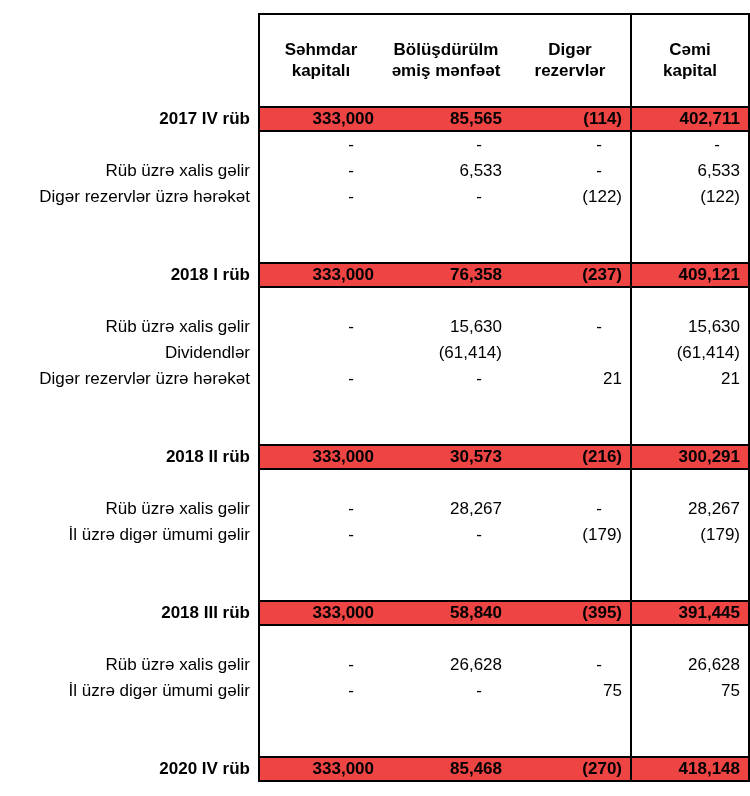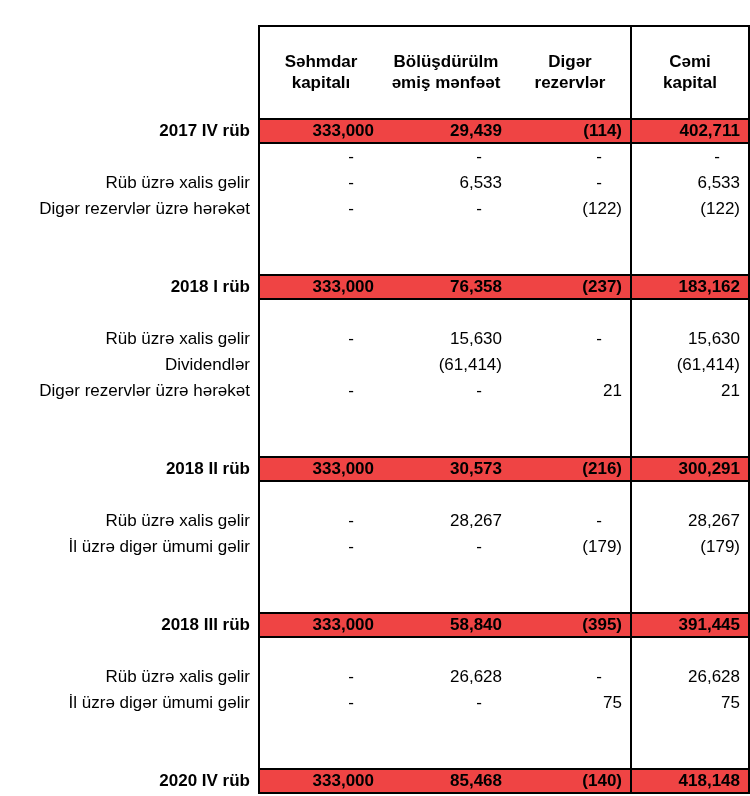--- a/index.html
+++ b/index.html
@@ -4,21 +4,21 @@
 <style>
   * { box-sizing: border-box; margin: 0; padding: 0; }
   html, body {
     width: 750px;
     height: 796px;
     background: #ffffff;
     color: #000000;
     font-family: "Liberation Sans", sans-serif;
     overflow: hidden;
   }
-  .sheet { width: 750px; padding-top: 25px; }
+  .sheet { width: 750px; padding-top: 13px; }
   .grid {
     display: grid;
     grid-template-columns: 258px 124px 128px 120px 120px;
   }
   .cell { font-size: 17px; color: #000; }
   .corner { height: 93px; }
   .head {
     height: 93px;
     display: flex;
     align-items: center;
@@ -64,21 +64,21 @@
 <div class="sheet">
   <div class="grid" id="grid">
     <div class="cell corner"></div>
     <div class="cell head bl">Səhmdar kapitalı</div>
     <div class="cell head">Bölüşdürülməmiş mənfəət</div>
     <div class="cell head">Digər rezervlər</div>
     <div class="cell head bl br">Cəmi kapital</div>
 
   <div class="cell lab bold">2017 IV rüb</div>
       <div class="cell val bl total">333,000</div>
-      <div class="cell val total">29,439</div>
+      <div class="cell val total">85,565</div>
       <div class="cell val total">(114)</div>
       <div class="cell val bl br total">402,711</div>
       <div class="cell lab"></div>
       <div class="cell val bl dash">-</div>
       <div class="cell val dash">-</div>
       <div class="cell val dash">-</div>
       <div class="cell val bl br dash">-</div>
       <div class="cell lab">Rüb üzrə xalis gəlir</div>
       <div class="cell val bl dash">-</div>
       <div class="cell val">6,533</div>
@@ -96,21 +96,21 @@
       <div class="cell val bl br"></div>
       <div class="cell lab"></div>
       <div class="cell val bl"></div>
       <div class="cell val"></div>
       <div class="cell val"></div>
       <div class="cell val bl br"></div>
       <div class="cell lab bold">2018 I rüb</div>
       <div class="cell val bl total">333,000</div>
       <div class="cell val total">76,358</div>
       <div class="cell val total">(237)</div>
-      <div class="cell val bl br total">183,162</div>
+      <div class="cell val bl br total">409,121</div>
       <div class="cell lab"></div>
       <div class="cell val bl"></div>
       <div class="cell val"></div>
       <div class="cell val"></div>
       <div class="cell val bl br"></div>
       <div class="cell lab">Rüb üzrə xalis gəlir</div>
       <div class="cell val bl dash">-</div>
       <div class="cell val">15,630</div>
       <div class="cell val dash">-</div>
       <div class="cell val bl br">15,630</div>
@@ -190,16 +190,16 @@
       <div class="cell val"></div>
       <div class="cell val bl br"></div>
       <div class="cell lab"></div>
       <div class="cell val bl"></div>
       <div class="cell val"></div>
       <div class="cell val"></div>
       <div class="cell val bl br"></div>
       <div class="cell lab bold">2020 IV rüb</div>
       <div class="cell val bl total">333,000</div>
       <div class="cell val total">85,468</div>
-      <div class="cell val total">(140)</div>
+      <div class="cell val total">(270)</div>
       <div class="cell val bl br total">418,148</div>
     </div>
 </div>
 
 </body></html>

